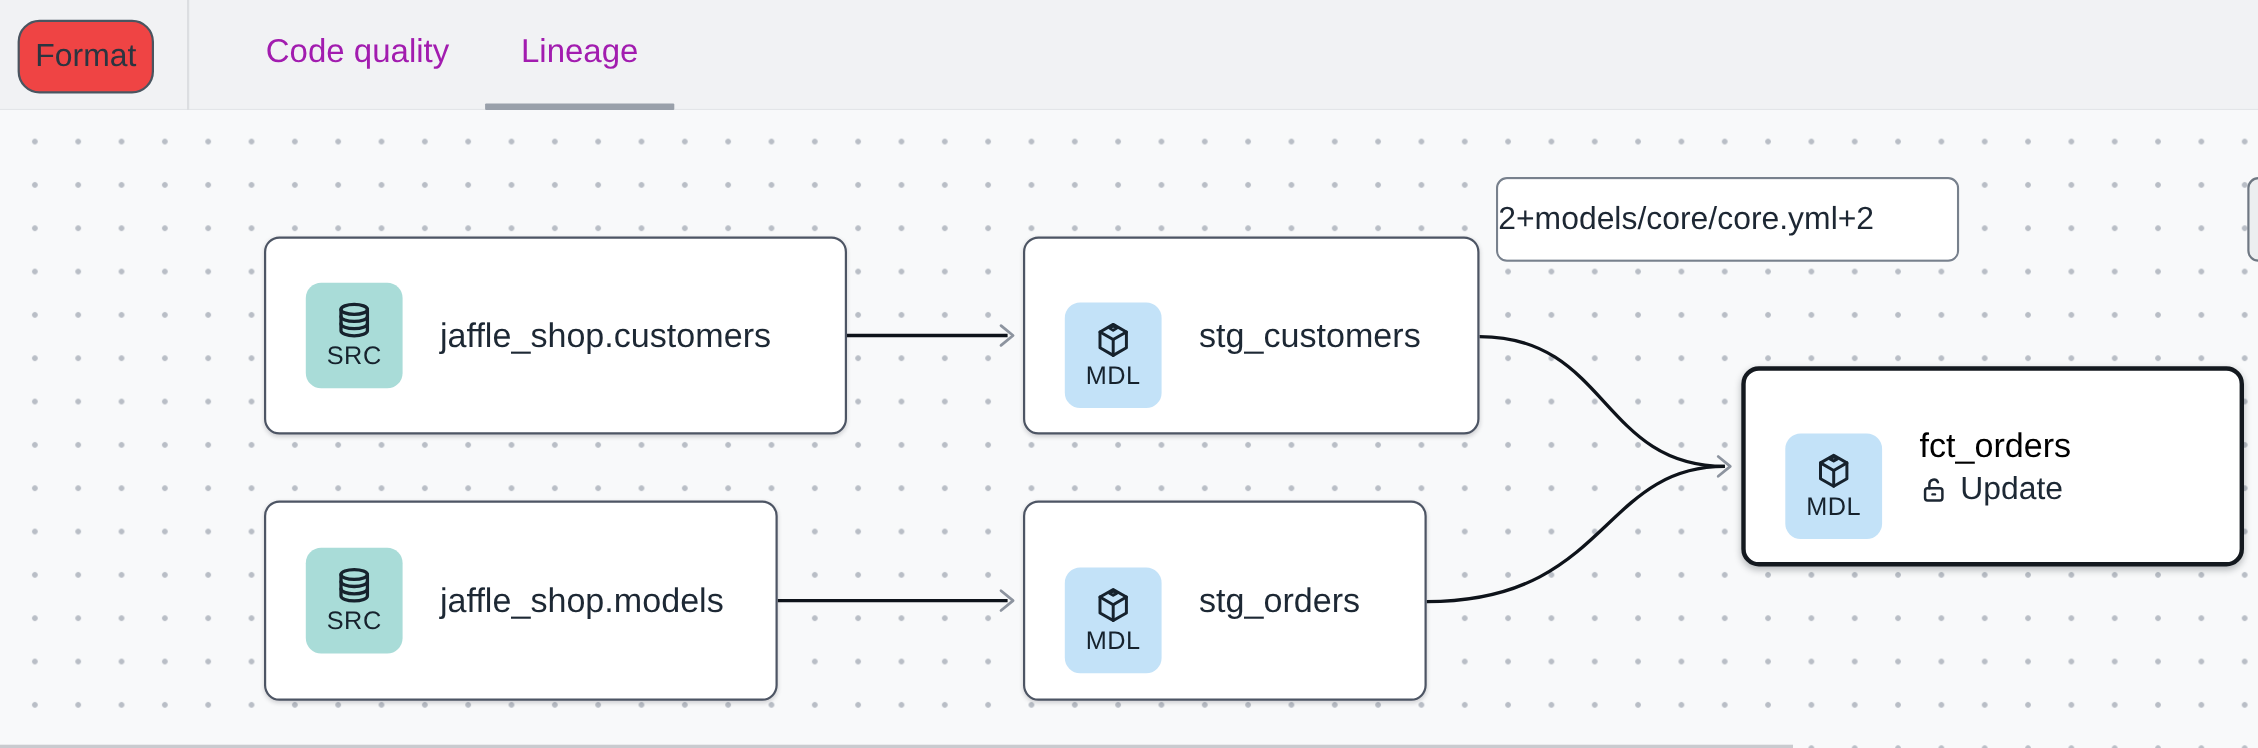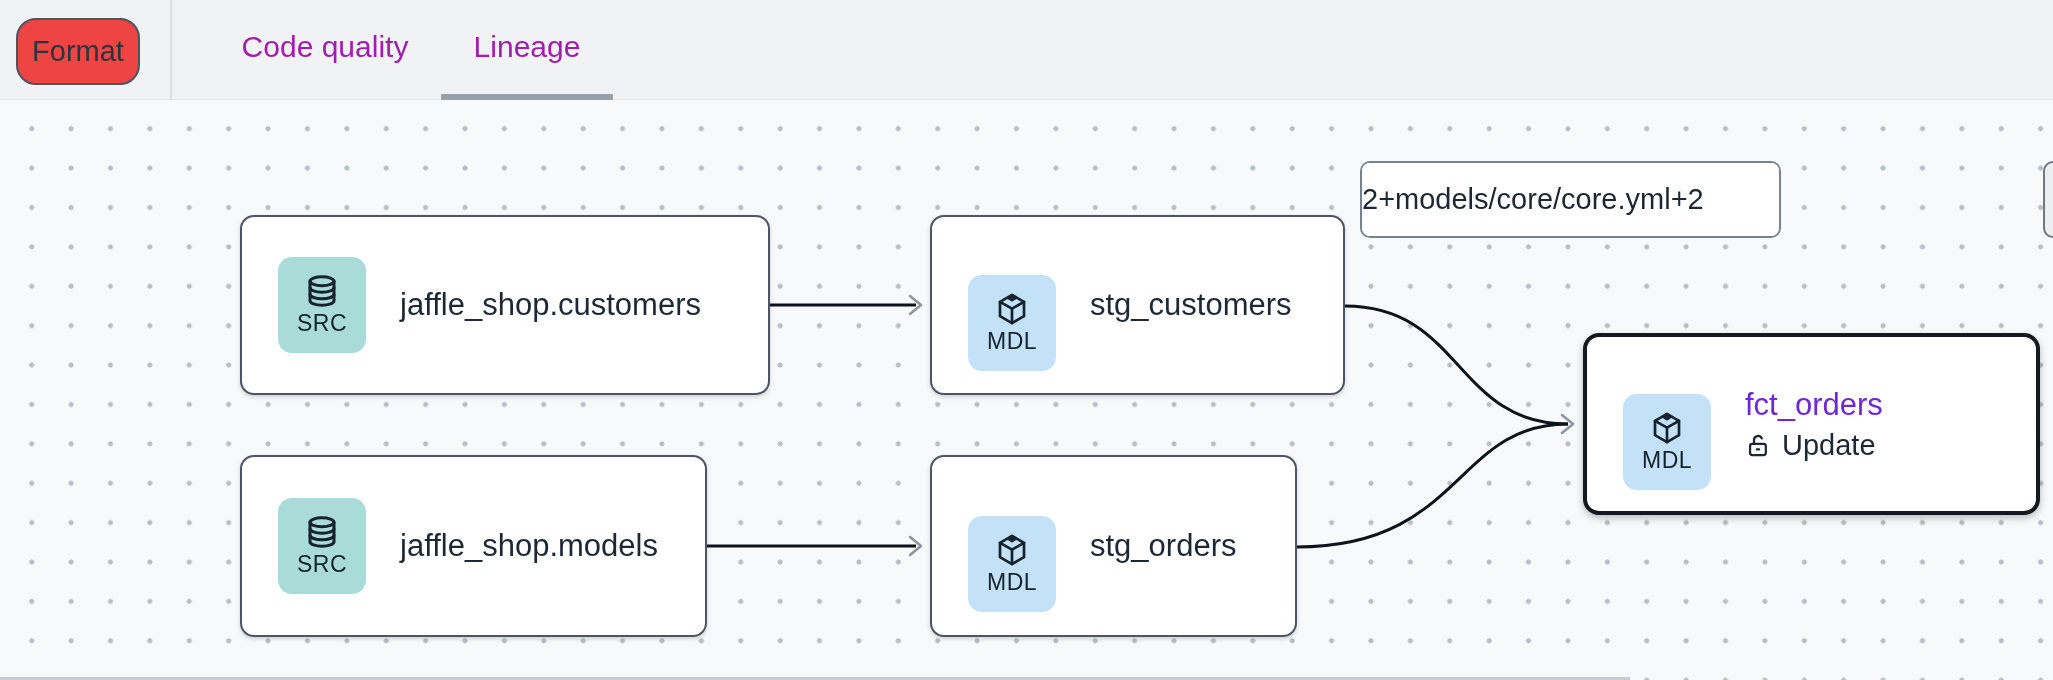--- a/index.html
+++ b/index.html
@@ -62,21 +62,21 @@
   .badge svg { display:block; }
   .badge .badge-type {
     font-size:23px; font-weight:500; letter-spacing:0.5px; margin-top:1px; color:#16222d;
   }
   .badge-src { background:#a9dcd8; }
   .badge-mdl { background:#c3e2f8;margin-top:36px; }
   .node-label {
     margin-left:34px; font-size:31px; color:#1d2834; white-space:nowrap;
   }
   .node-text-col { margin-left:34px; display:flex; flex-direction:column; gap:6px; }
-  .node-title { font-size:31px; color:#6d28d9; white-space:nowrap; }
+  .node-title { font-size:31px; color:#000000; white-space:nowrap; }
   .node-access-row { display:flex; align-items:center; gap:10px; font-size:29px; color:#1d2834; }
   .node-access-row svg { display:block; }
 
   
   .selector-group {
     position:absolute; left:1360px; top:161px; height:77px; display:flex; z-index:20;
     border:2px solid #78818d; border-radius:10px; overflow:hidden;
     background:#ffffff;
   }
   .selector-input {

